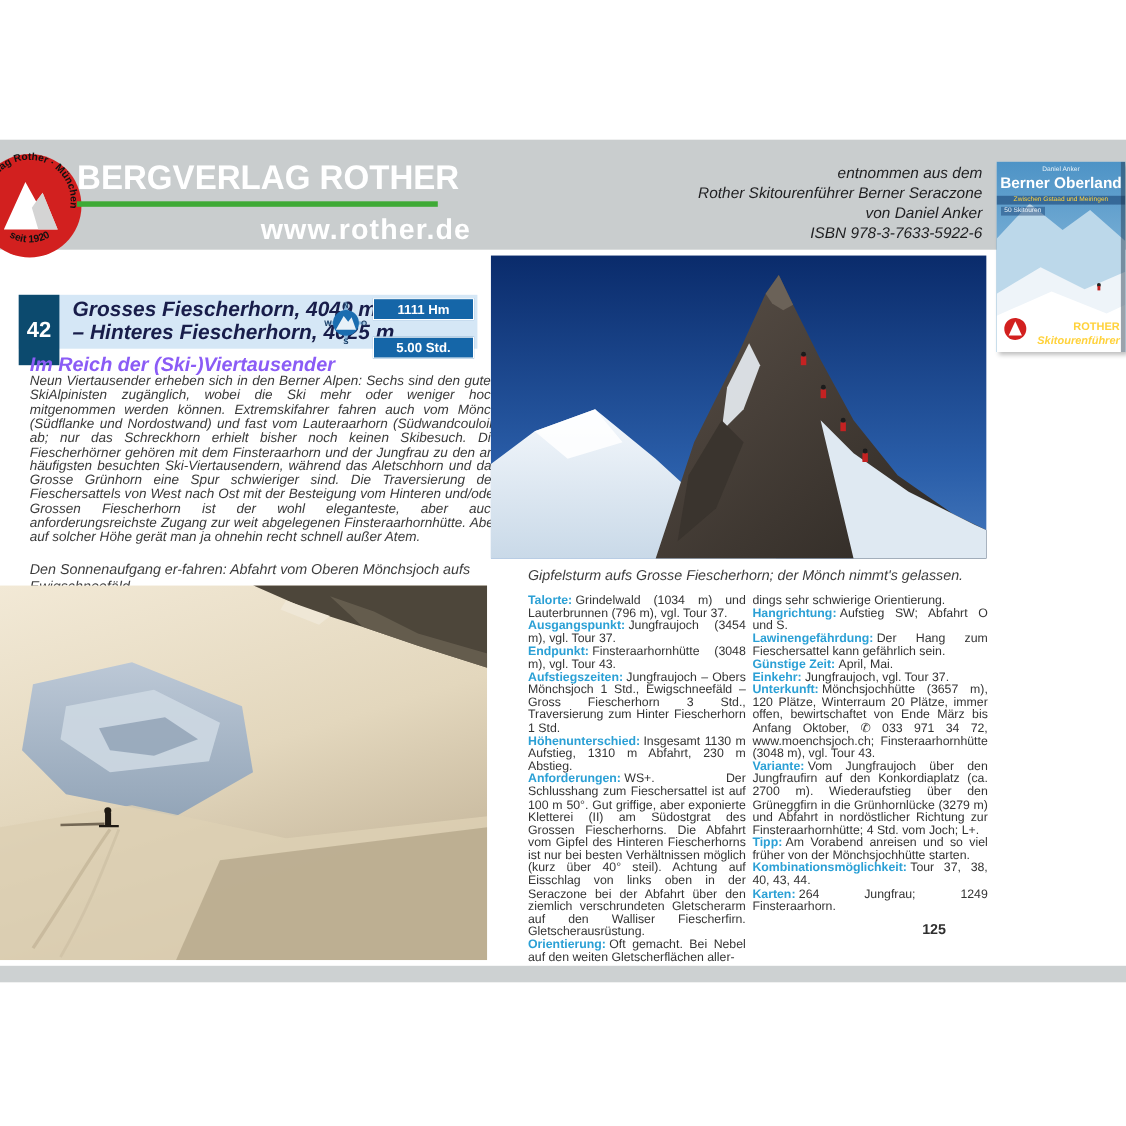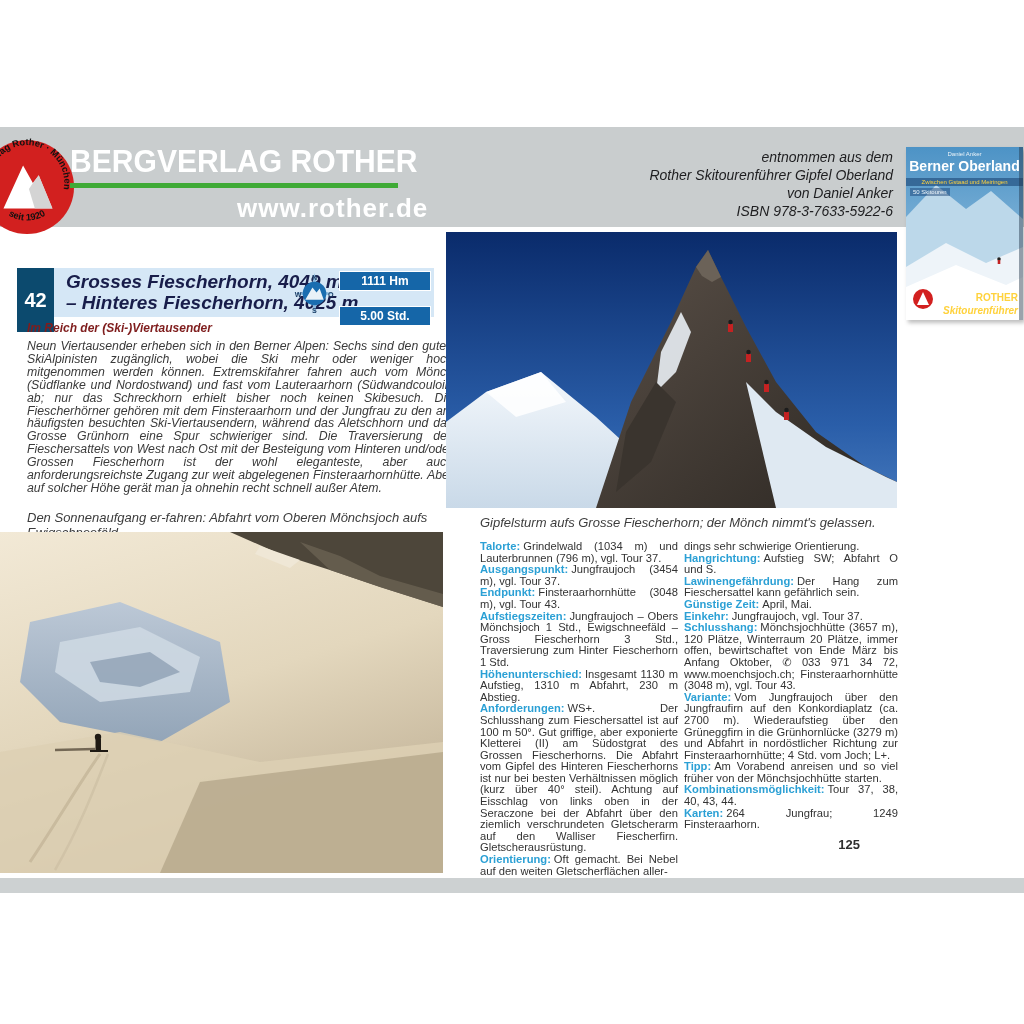--- a/index.html
+++ b/index.html
@@ -38,21 +38,21 @@
   .tour-num { position:absolute; left:0; top:0; width:37px; height:64px; background:#0c4a6e; color:#ffffff;
               font-weight:bold; font-size:20px; display:flex; align-items:center; justify-content:center; }
   .tour-titles { position:absolute; left:49px; top:3px; }
   .tour-title { font-size:19px; line-height:21px; font-weight:bold; font-style:italic; color:#181d4a; white-space:nowrap; }
   .compass { position:absolute; right:99px; top:4px; width:41px; height:41px; }
   .badges { position:absolute; right:3px; top:3px; width:92px; }
   .badge { width:92px; height:20px; background:#1566a8; border:1px solid #ffffff; color:#ffffff;
            font-size:12px; font-weight:bold; display:flex; align-items:center; justify-content:center; margin-bottom:15px; }
 
   
-  .intro-heading { position:absolute; left:27px; top:321px; font-size:12px; font-weight:bold; font-style:italic; color:#7f1d1d; }
+  .intro-heading { position:absolute; left:27px; top:321px; font-size:18px; font-weight:bold; font-style:italic; color:#8b5cf6; }
   .intro-body { position:absolute; left:27px; top:340px; width:426px; font-size:12.3px; line-height:12.9px;
                 font-style:italic; color:#3a3a3a; text-align:justify; }
   .caption { font-size:13px; font-style:italic; color:#3c3c3c; }
   .caption-left { position:absolute; left:27px; top:510px; width:430px; }
   .caption-right { position:absolute; left:480px; top:515px; width:420px; }
 
   
   .photo-right { position:absolute; left:446px; top:232px; width:451px; height:276px; overflow:hidden; }
   .photo-left { position:absolute; left:0; top:532px; width:443px; height:341px; overflow:hidden; }
   .photo-right svg, .photo-left svg { display:block; }
@@ -90,21 +90,21 @@
   </svg>
 
   <div class="brand">
     <div class="brand-title">BERGVERLAG ROTHER</div>
     <div class="green-rule"></div>
     <div class="brand-url">www.rother.de</div>
   </div>
 
   <div class="attribution">
     <div>entnommen aus dem</div>
-    <div>Rother Skitourenführer Gipfel Oberland</div>
+    <div>Rother Skitourenführer Berner Seraczone</div>
     <div>von Daniel Anker</div>
     <div>ISBN 978-3-7633-5922-6</div>
   </div>
 
   <div class="cover">
     <svg class="cover-art" viewBox="0 0 117 173" preserveAspectRatio="none">
       <defs>
         <linearGradient id="covSky" x1="0" y1="0" x2="0" y2="1">
           <stop offset="0" stop-color="#4d93c6"></stop>
           <stop offset="1" stop-color="#a8cde6"></stop>
@@ -246,21 +246,21 @@
       <p class="info-item"><span class="info-text">dings sehr schwierige Orientierung.</span></p>
 
       <p class="info-item"><span class="info-label">Hangrichtung:</span><span class="info-text">Aufstieg SW; Abfahrt O und S.</span></p>
 
       <p class="info-item"><span class="info-label">Lawinengefährdung:</span><span class="info-text">Der Hang zum Fieschersattel kann gefährlich sein.</span></p>
 
       <p class="info-item"><span class="info-label">Günstige Zeit:</span><span class="info-text">April, Mai.</span></p>
 
       <p class="info-item"><span class="info-label">Einkehr:</span><span class="info-text">Jungfraujoch, vgl. Tour 37.</span></p>
 
-      <p class="info-item"><span class="info-label">Schlusshang:</span><span class="info-text">Mönchsjochhütte (3657 m), 120 Plätze, Winterraum 20 Plätze, immer offen, bewirtschaftet von Ende März bis Anfang Oktober, ✆ 033 971 34 72, www.moenchsjoch.ch; Finsteraarhornhütte (3048 m), vgl. Tour 43.</span></p>
+      <p class="info-item"><span class="info-label">Unterkunft:</span><span class="info-text">Mönchsjochhütte (3657 m), 120 Plätze, Winterraum 20 Plätze, immer offen, bewirtschaftet von Ende März bis Anfang Oktober, ✆ 033 971 34 72, www.moenchsjoch.ch; Finsteraarhornhütte (3048 m), vgl. Tour 43.</span></p>
 
       <p class="info-item"><span class="info-label">Variante:</span><span class="info-text">Vom Jungfraujoch über den Jungfraufirn auf den Konkordiaplatz (ca. 2700 m). Wiederaufstieg über den Grüneggfirn in die Grünhornlücke (3279 m) und Abfahrt in nordöstlicher Richtung zur Finsteraarhornhütte; 4 Std. vom Joch; L+.</span></p>
 
       <p class="info-item"><span class="info-label">Tipp:</span><span class="info-text">Am Vorabend anreisen und so viel früher von der Mönchsjochhütte starten.</span></p>
 
       <p class="info-item"><span class="info-label">Kombinationsmöglichkeit:</span><span class="info-text">Tour 37, 38, 40, 43, 44.</span></p>
 
       <p class="info-item"><span class="info-label">Karten:</span><span class="info-text">264 Jungfrau; 1249 Finsteraarhorn.</span></p>
     </div>
 

